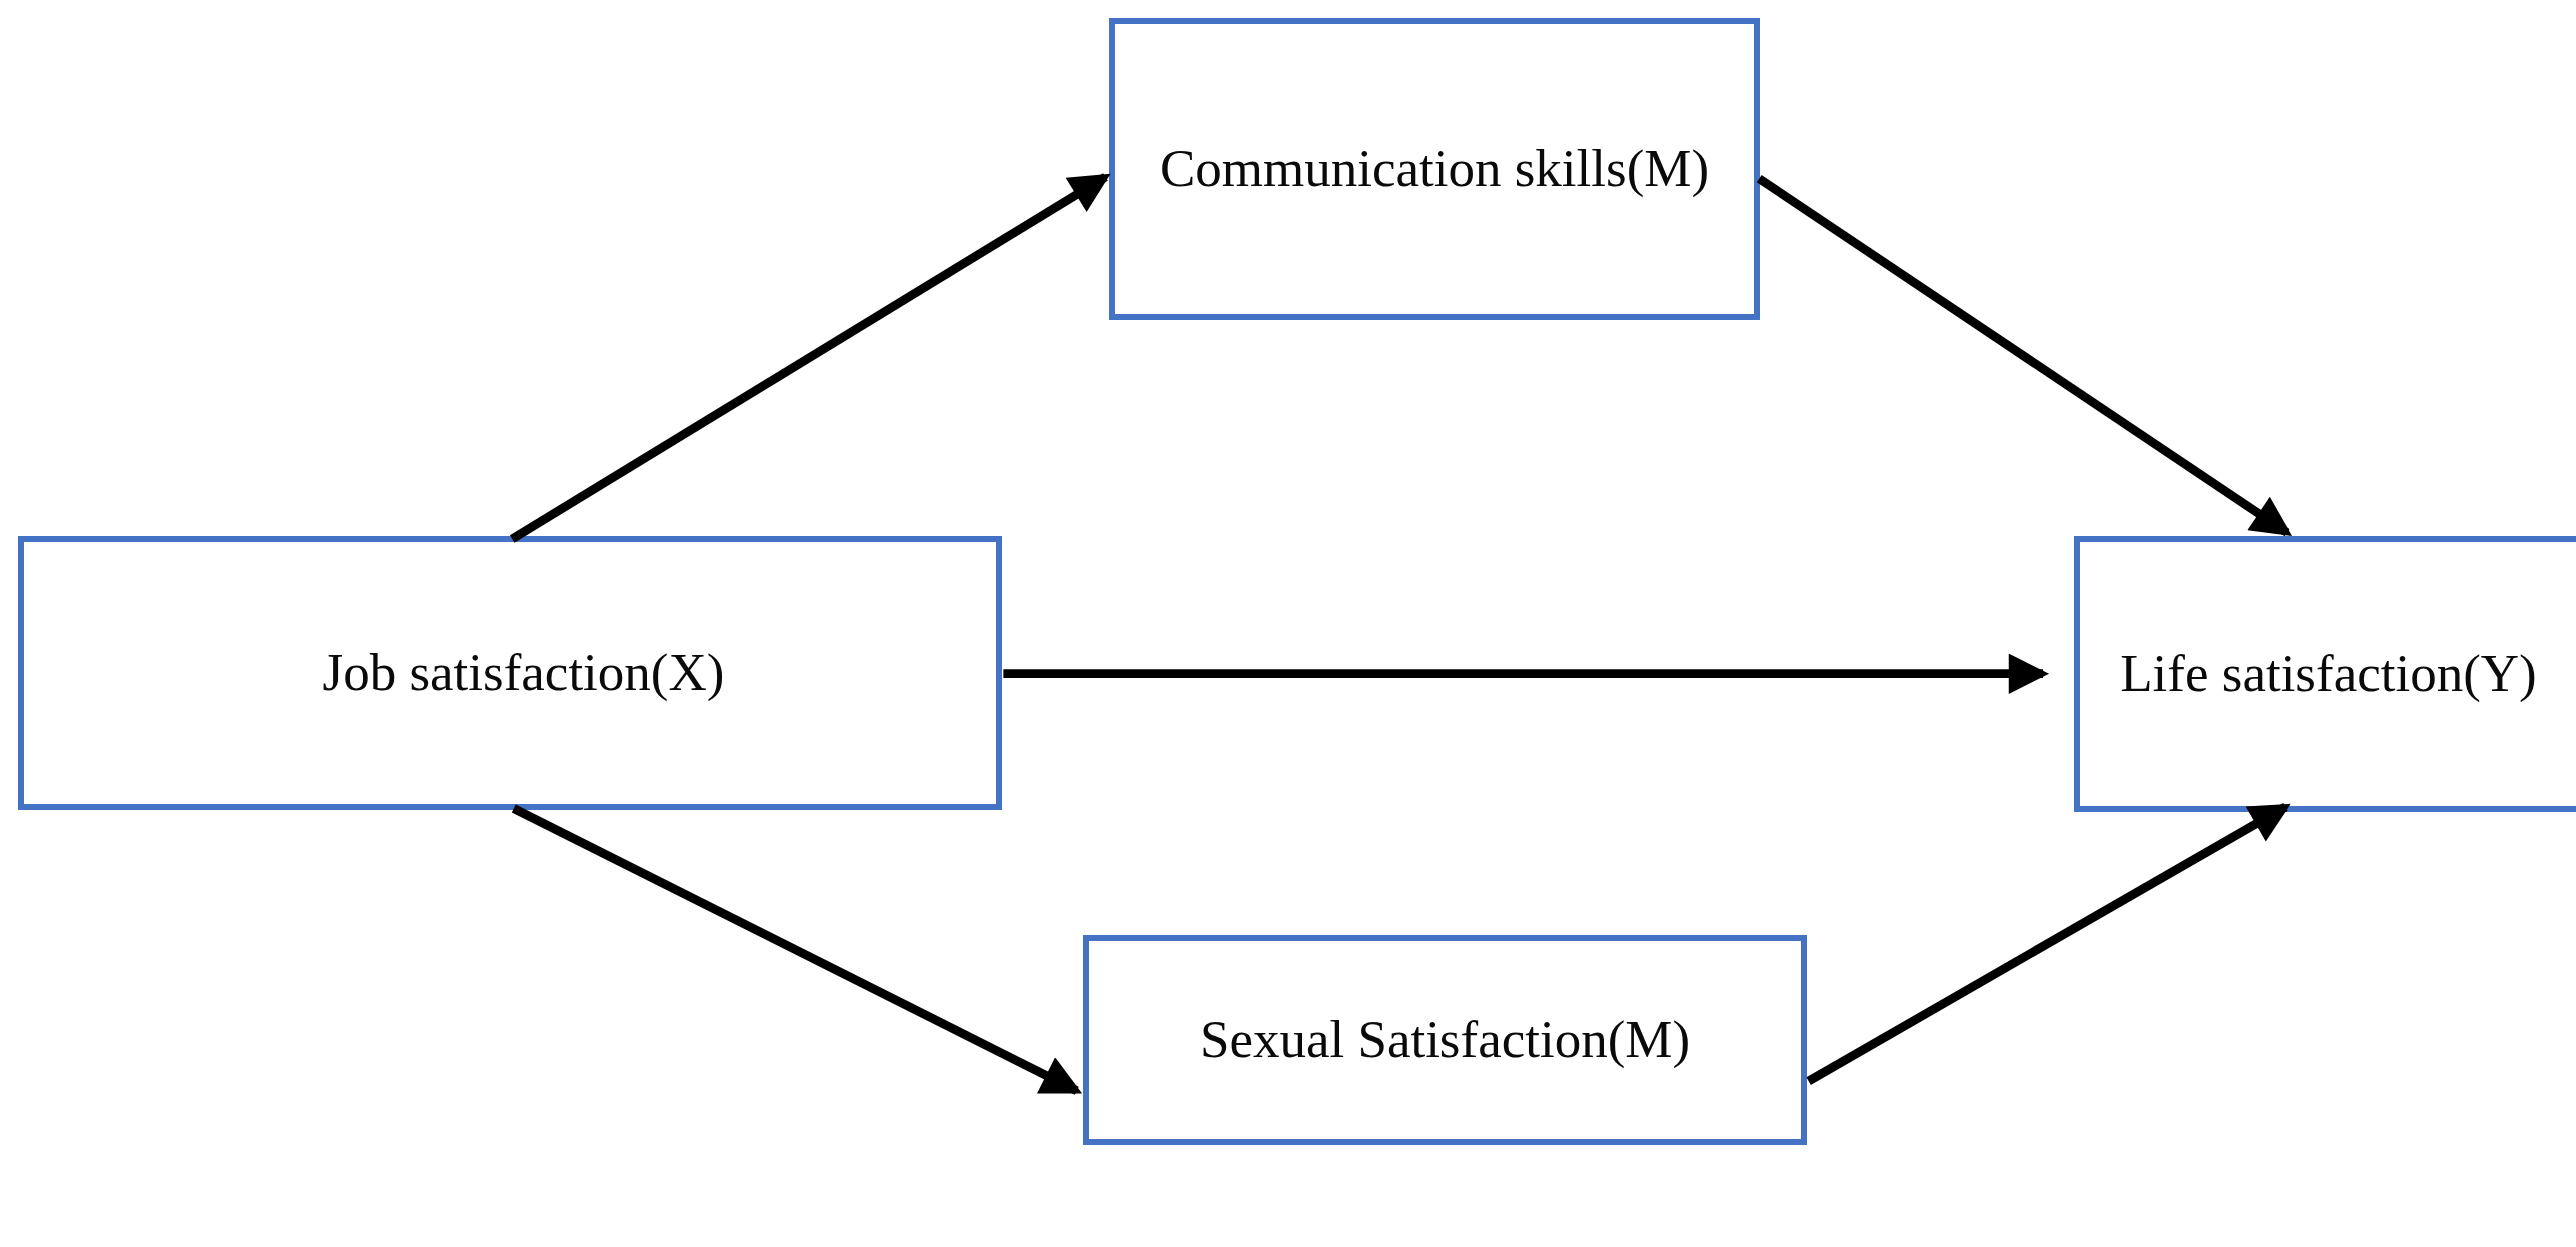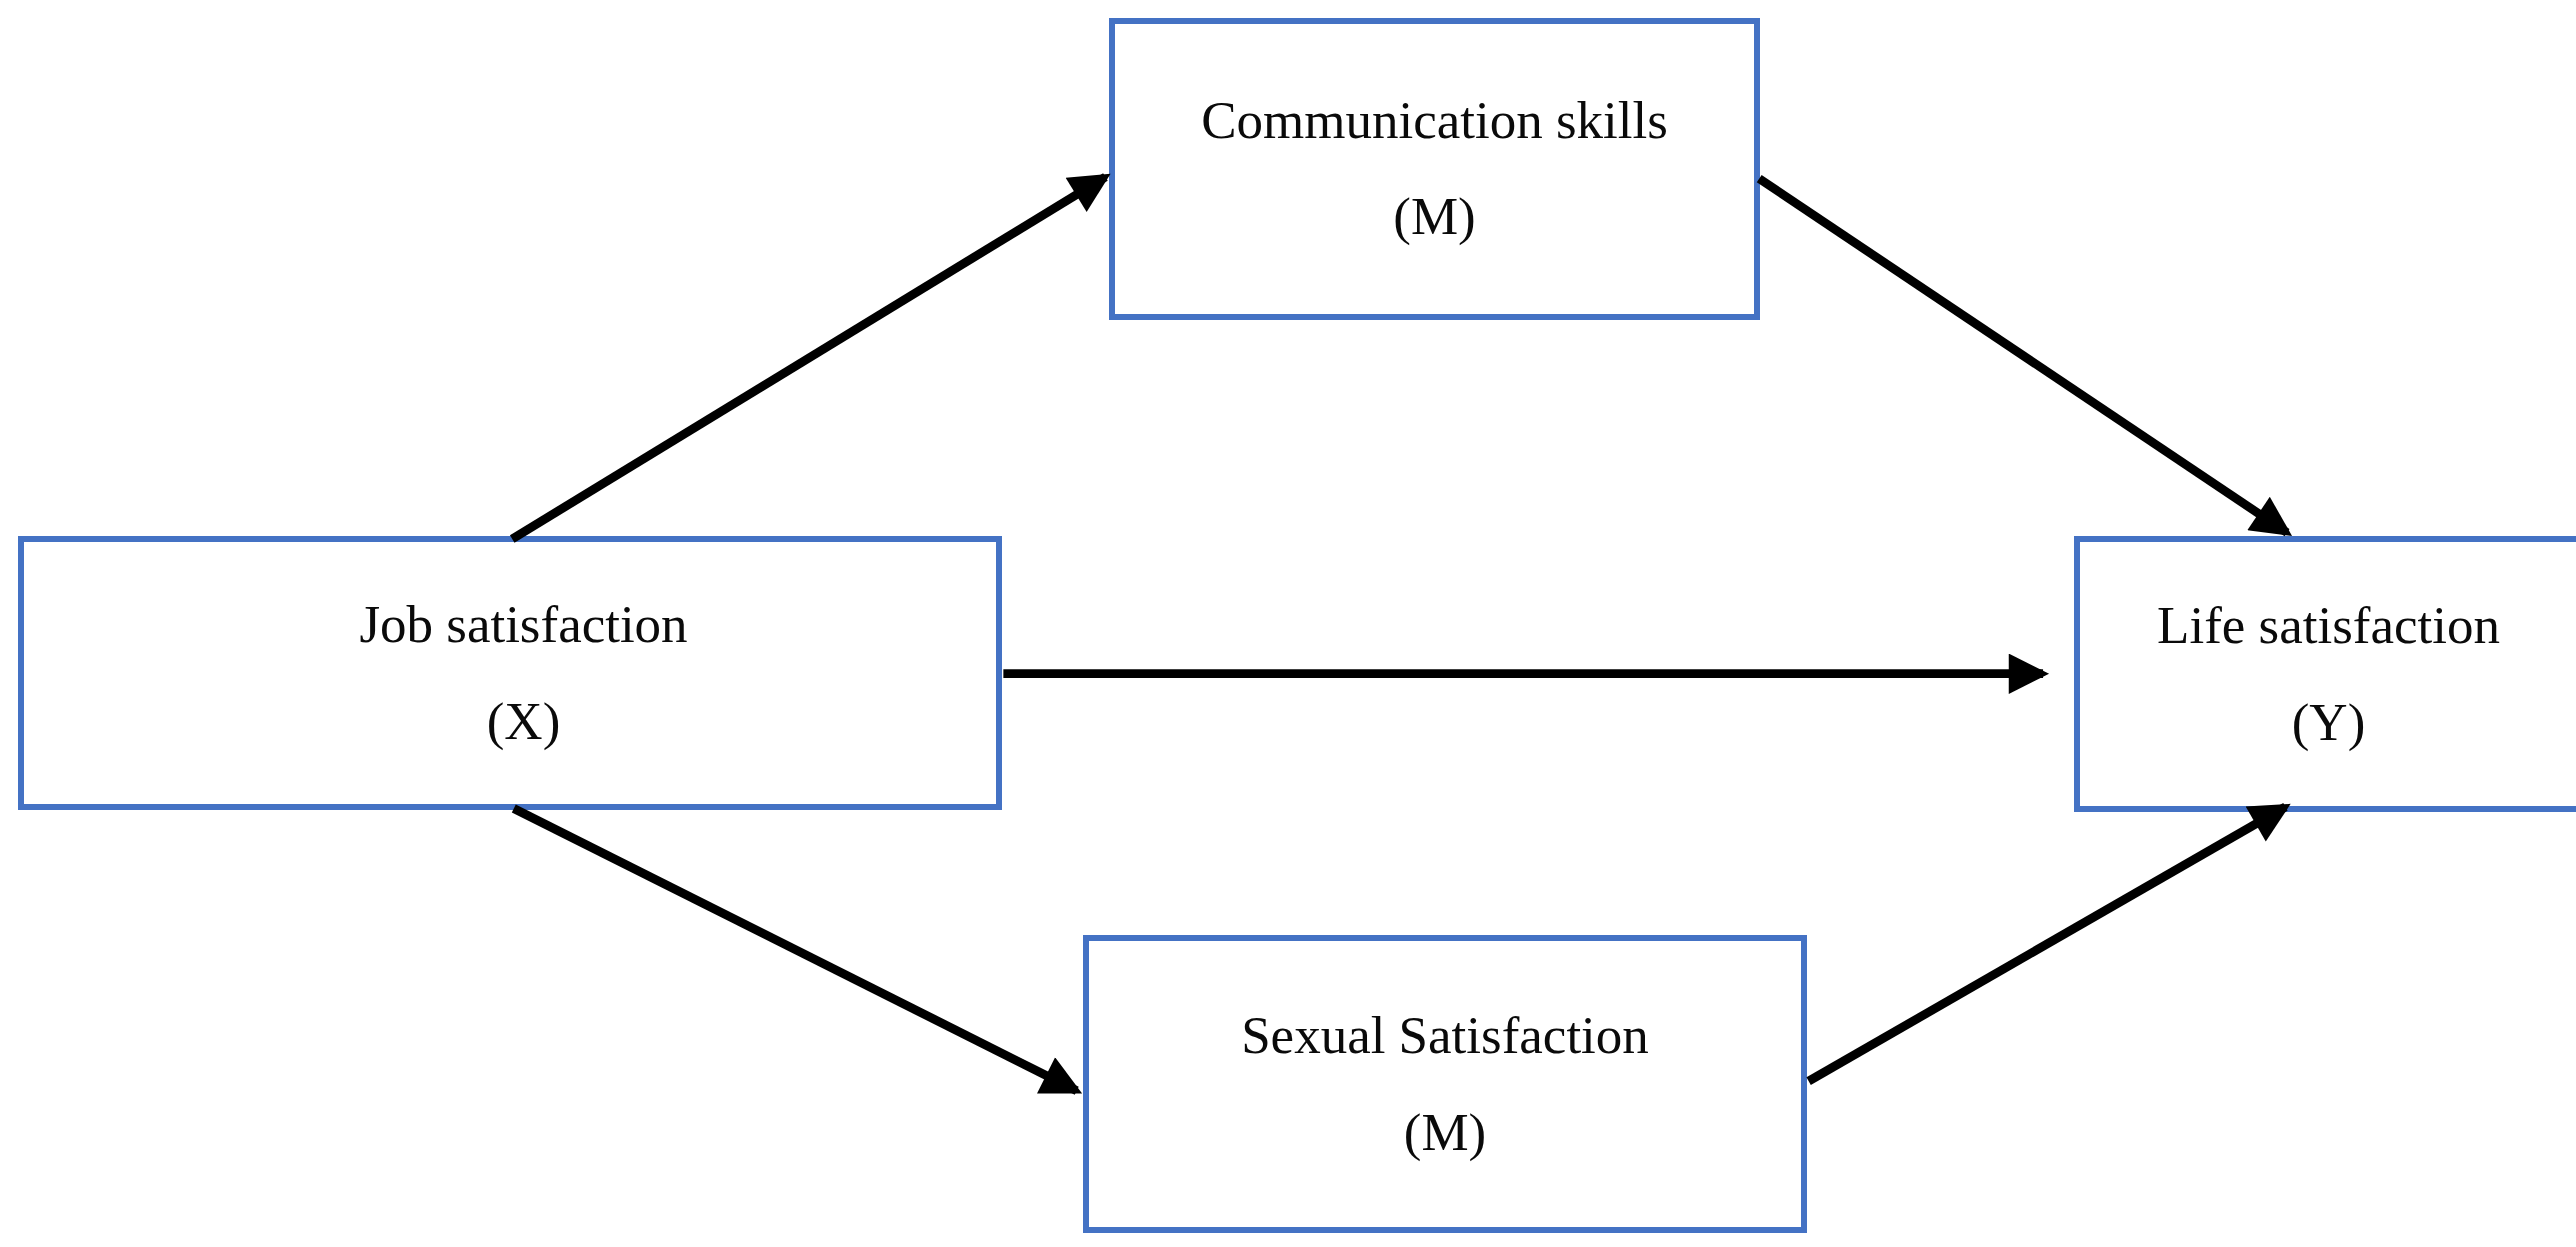--- a/index.html
+++ b/index.html
@@ -14,33 +14,33 @@
     background: #ffffff;
     font-family: "Liberation Serif", "DejaVu Serif", serif;
     overflow: hidden;
   }
   .node {
     position: absolute;
     box-sizing: border-box;
     background: #ffffff;
     border: 6.4px solid #4472C4;
     display: flex;
-    flex-direction: column;
+    flex-direction: row;
     align-items: center;
     justify-content: center;
     row-gap: 37px;
     text-align: center;
     color: #0a0a0a;
     font-size: 53px;
     line-height: 1.12;
   }
   #node-job    { left: 17.5px;   top: 536px;  width: 984px; height: 274px; padding-left: 28px; }
   #node-comm   { left: 1109px; top: 17.5px;   width: 651px;  height: 302px; }
   #node-life   { left: 2050px; top: 536px;  width: 509px;  height: 276px; margin-left: 24px; }
-  #node-sexual { left: 1083px; top: 935px; width: 724px;  height: 298px; }
+  #node-sexual { left: 1083px; top: 935px; width: 724px;  height: 210px; }
   svg.arrows {
     position: absolute;
     left: 0; top: 0;
     width: 100%;
     height: 100%;
     pointer-events: none;
   }
   svg.arrows line {
     stroke: #000000;
     stroke-width: 11;

